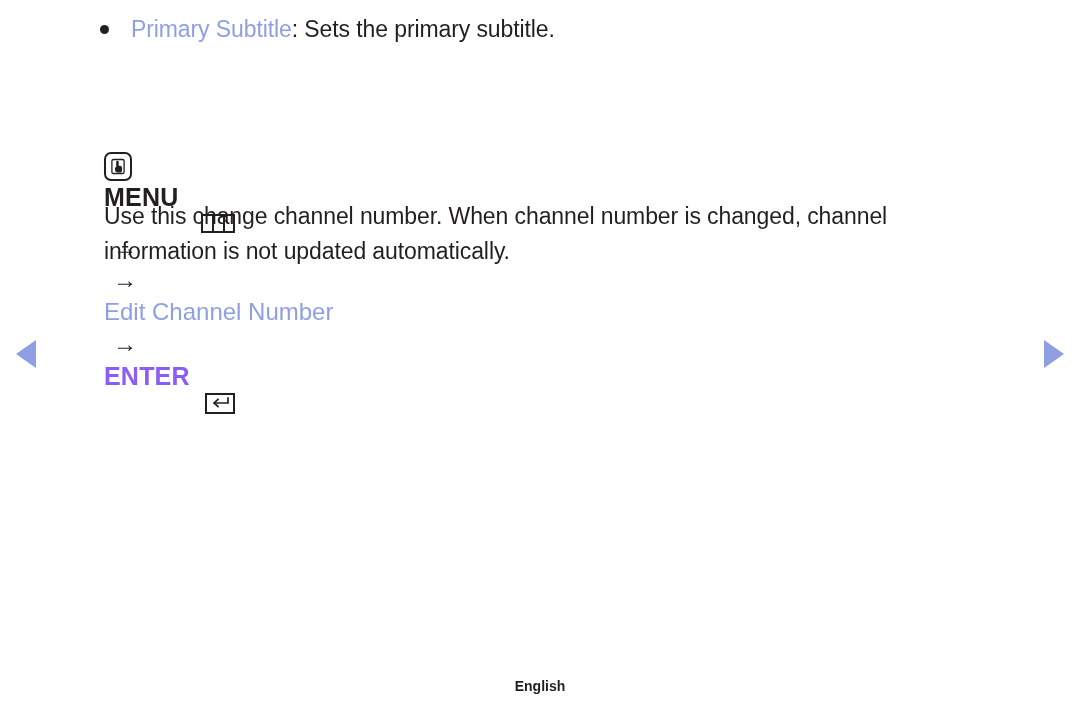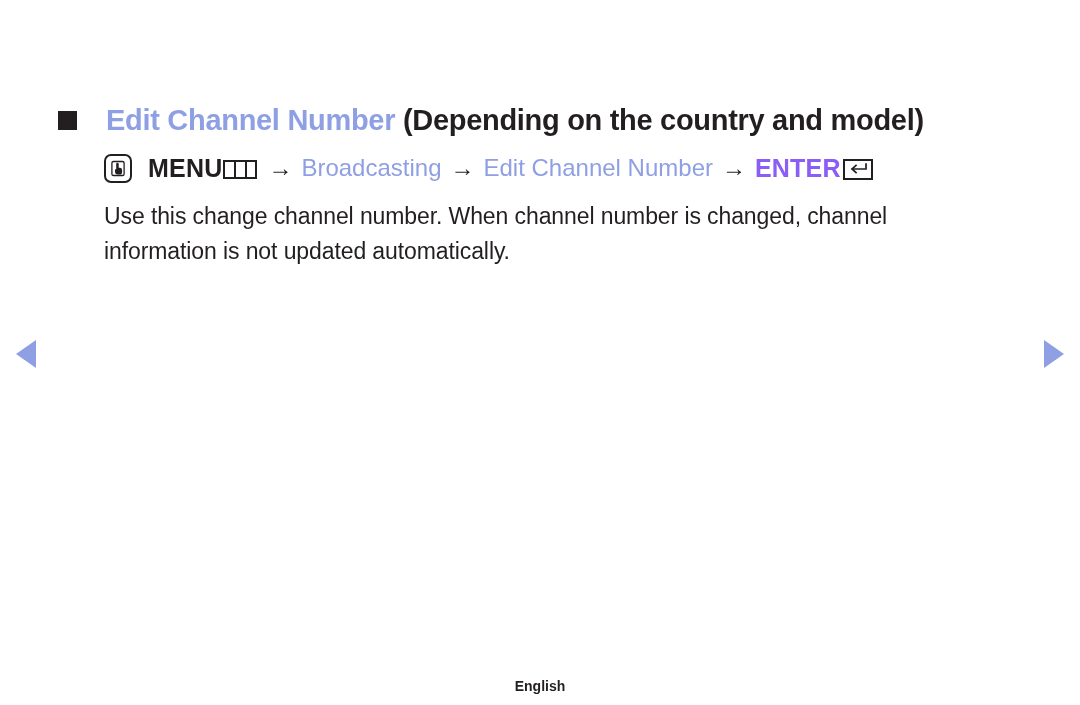--- a/index.html
+++ b/index.html
@@ -82,24 +82,24 @@
   .heading-text .dark {
     color: #231f20;
   }
 
   
   .menu-path {
     position: absolute;
     left: 104px;
     top: 152px;
     display: flex;
-    align-items: center;
     white-space: nowrap;
     font-size: 24px;
     line-height: 32px;
+    flex-direction: column;
   }
   .touch-icon {
     width: 28px;
     height: 29px;
     border: 2px solid #231f20;
     border-radius: 7px;
     margin-right: 16px;
     flex: none;
     position: relative;
     box-sizing: border-box;
@@ -206,49 +206,48 @@
     color: #231f20;
   }
 </style>
 </head>
 <body>
 
 <div class="page">
 
   <div class="bullet-list">
 
+    <div class="bullet-row">
+      <span class="dot-bullet"></span>
+      <span><span class="blue">Primary Subtitle</span><span class="bullet-text">: Sets the primary subtitle.</span></span>
+    </div>
 
 
   </div>
 
-  <div class="section-heading">
-    <span class="square-bullet"></span>
-    <span class="heading-text"><span class="blue">Edit Channel Number</span><span class="dark">&nbsp;</span><span class="dark">(Depending on the country and model)</span></span>
-  </div>
 
   <div class="menu-path">
 
     <span class="touch-icon">
       <svg width="24" height="25" viewBox="0 0 24 25">
         <path d="M7.5 5.5 h9 a1.6 1.6 0 0 1 1.6 1.6 v10.8 a1.6 1.6 0 0 1 -1.6 1.6 h-9 a1.6 1.6 0 0 1 -1.6 -1.6 v-10.8 a1.6 1.6 0 0 1 1.6 -1.6 z" fill="none" stroke="#231f20" stroke-width="1.3"></path>
         <path d="M10.2 13.2 v-5.1 a1.25 1.25 0 0 1 2.5 0 v3.6 h1.1 a2.3 2.3 0 0 1 2.3 2.3 v1.9 a2.6 2.6 0 0 1 -2.6 2.6 h-2.1 a2.4 2.4 0 0 1 -2.4 -2.4 v-1.5 a1.1 1.1 0 0 1 1.2 -1.4 z" fill="#231f20"></path>
       </svg>
     </span>
 
     <span class="menu-word">MENU</span>
 
     <span class="bars-icon">
       <span></span>
         <span></span>
         <span></span>
     </span>
 
     <span class="arrow-sep">→</span>
 
-    <span class="path-link">Broadcasting</span>
 
     <span class="arrow-sep">→</span>
 
     <span class="path-link">Edit Channel Number</span>
 
     <span class="arrow-sep">→</span>
 
     <span class="enter-word">ENTER</span>
 
     <span class="enter-icon">

